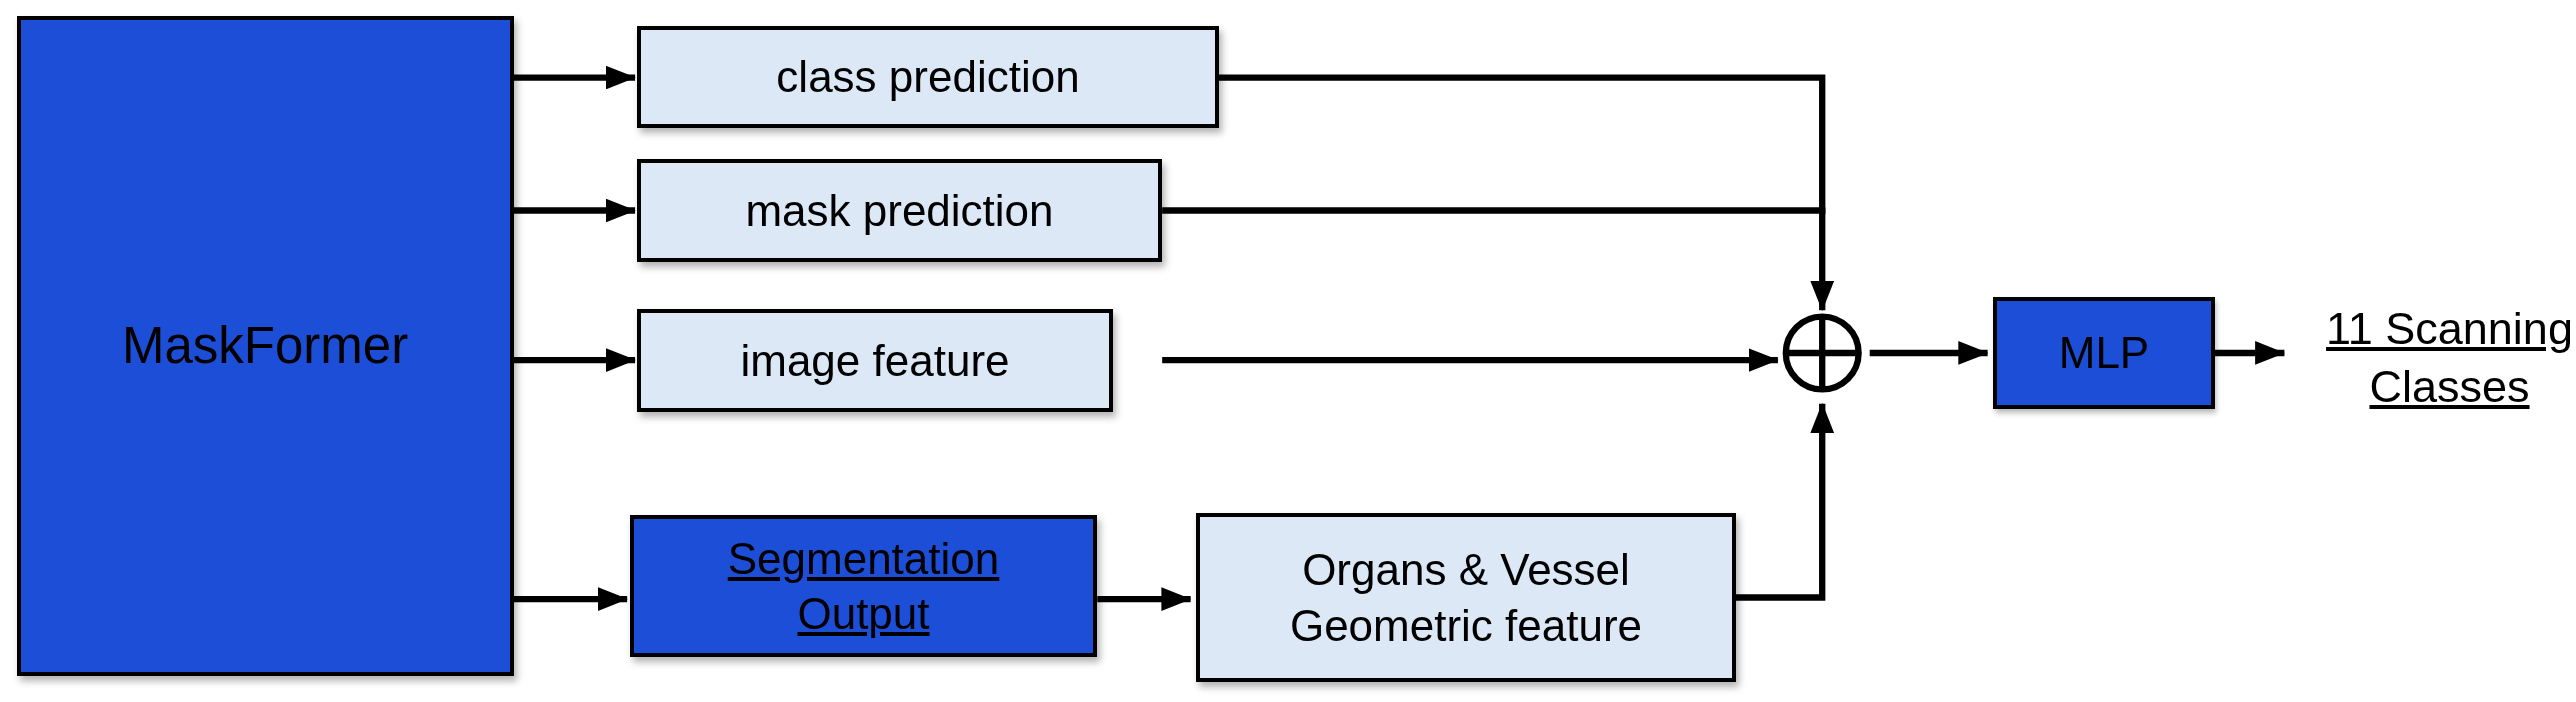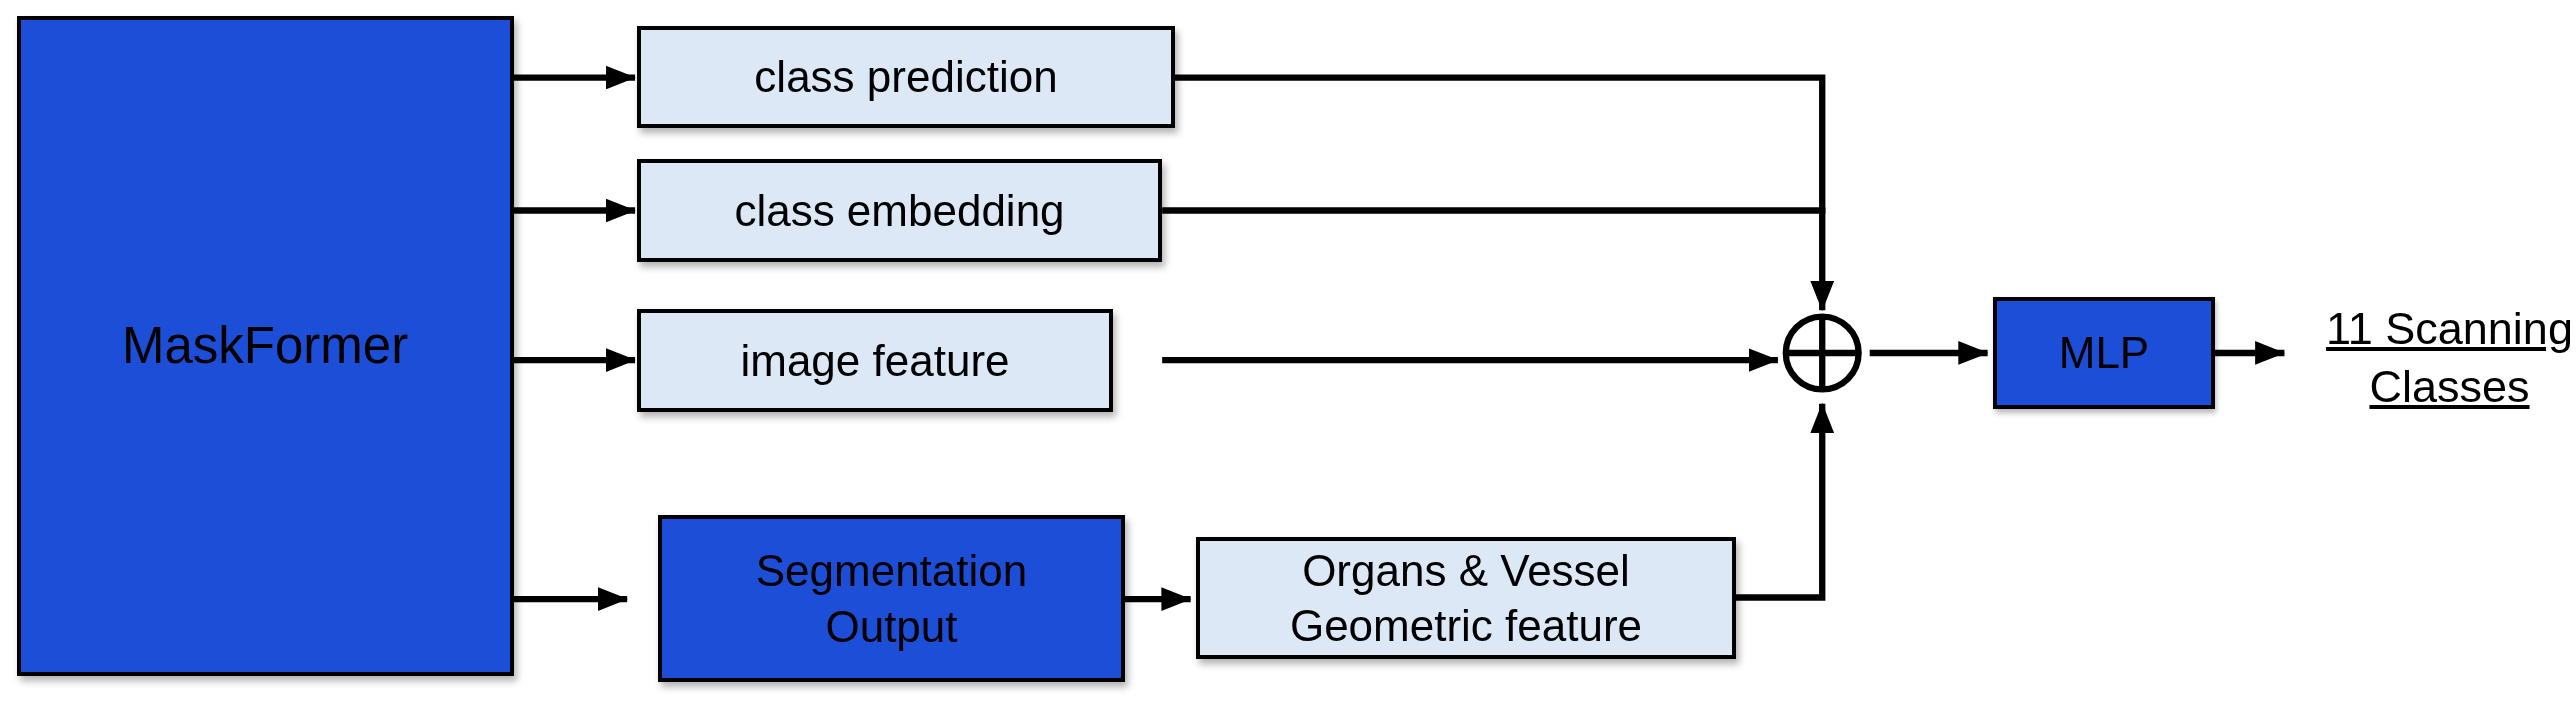--- a/index.html
+++ b/index.html
@@ -37,26 +37,26 @@
     font-size: 44px;
     line-height: 1.26;
     letter-spacing: 0px;
   }
   .fill-white { background: #1d4ed8; align-items: center; }
   .fill-blue  { background: #dce8f6; }
 
   .node-maskformer { left: 16.6px; top: 16px; width: 497px; height: 660px; }
   .node-maskformer .lbl { font-size: 51px; }
 
-  .node-class-prediction { left: 637px; top: 26px;  width: 538px; height: 102px; }
+  .node-class-prediction { left: 637px; top: 26px;  width: 582px; height: 102px; }
   .node-mask-embedding   { left: 637px; top: 159px; width: 525px; height: 103px; }
   .node-image-feature    { left: 637px; top: 309px; width: 476px; height: 103px; }
 
-  .node-segmentation-output { left: 658px;  top: 515px; width: 467px; height: 167px; }
-  .node-organs-vessel       { left: 1196px; top: 537px; width: 540px; height: 122px; }
+  .node-segmentation-output { left: 630px;  top: 515px; width: 467px; height: 142px; text-decoration: underline; }
+  .node-organs-vessel       { left: 1196px; top: 513px; width: 540px; height: 169px; }
 
   .node-mlp { left: 1993px; top: 297px; width: 222px; height: 112px; box-shadow: 2.4px 4px 5.5px rgba(0,0,0,0.28); }
 
   .output-classes {
     position: absolute;
     left: 2304px; top: 298px; width: 291px; height: 119px;
     display: flex; align-items: center; justify-content: center;
     text-align: center;
   }
   .output-classes .lbl {
@@ -105,21 +105,21 @@
 
   <div class="node fill-white node-maskformer">
     <span class="lbl">MaskFormer</span>
   </div>
 
   <div class="node fill-blue node-class-prediction">
     <span class="lbl">class prediction</span>
   </div>
 
   <div class="node fill-blue node-mask-embedding">
-    <span class="lbl">class embedding</span>
+    <span class="lbl">mask prediction</span>
   </div>
 
   <div class="node fill-blue node-image-feature">
     <span class="lbl">image feature</span>
   </div>
 
   <div class="node fill-white node-segmentation-output">
     <span class="lbl">Segmentation
 Output</span>
   </div>

